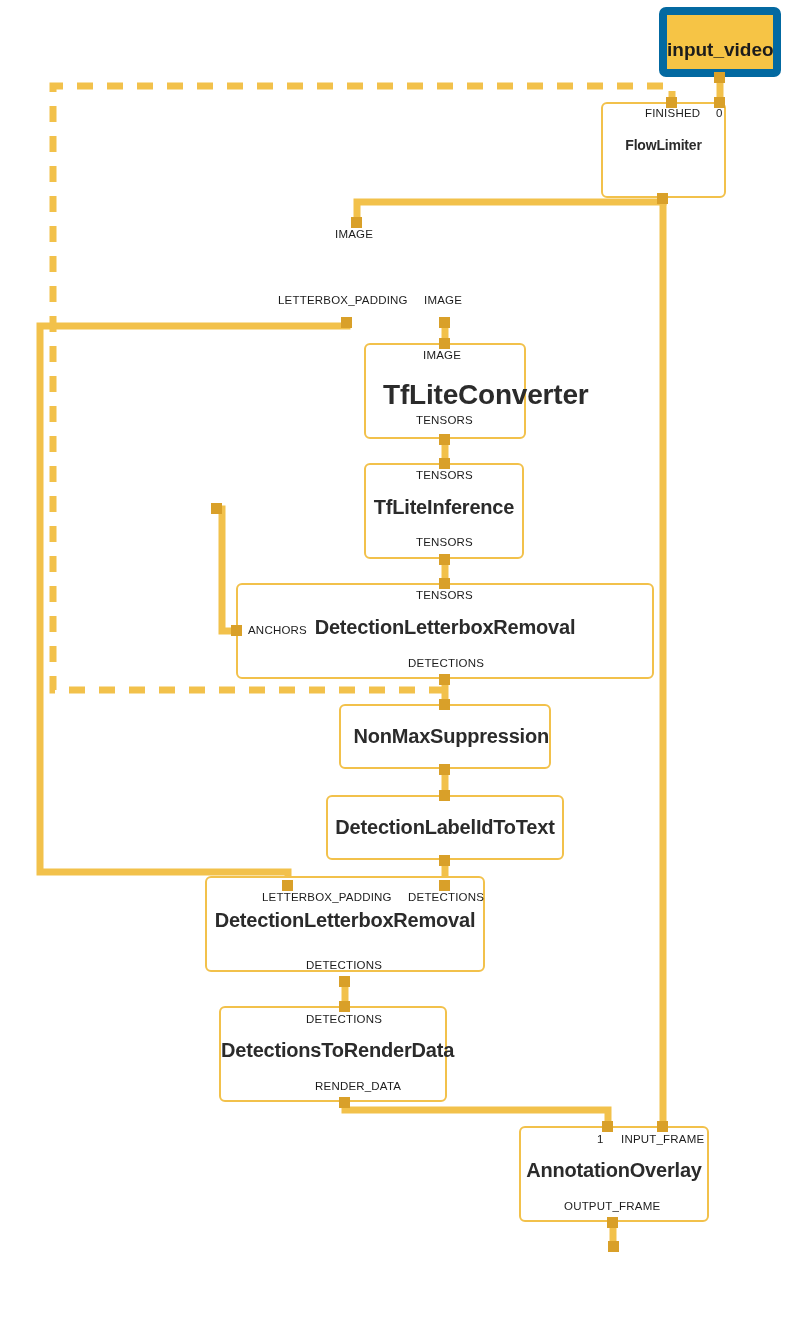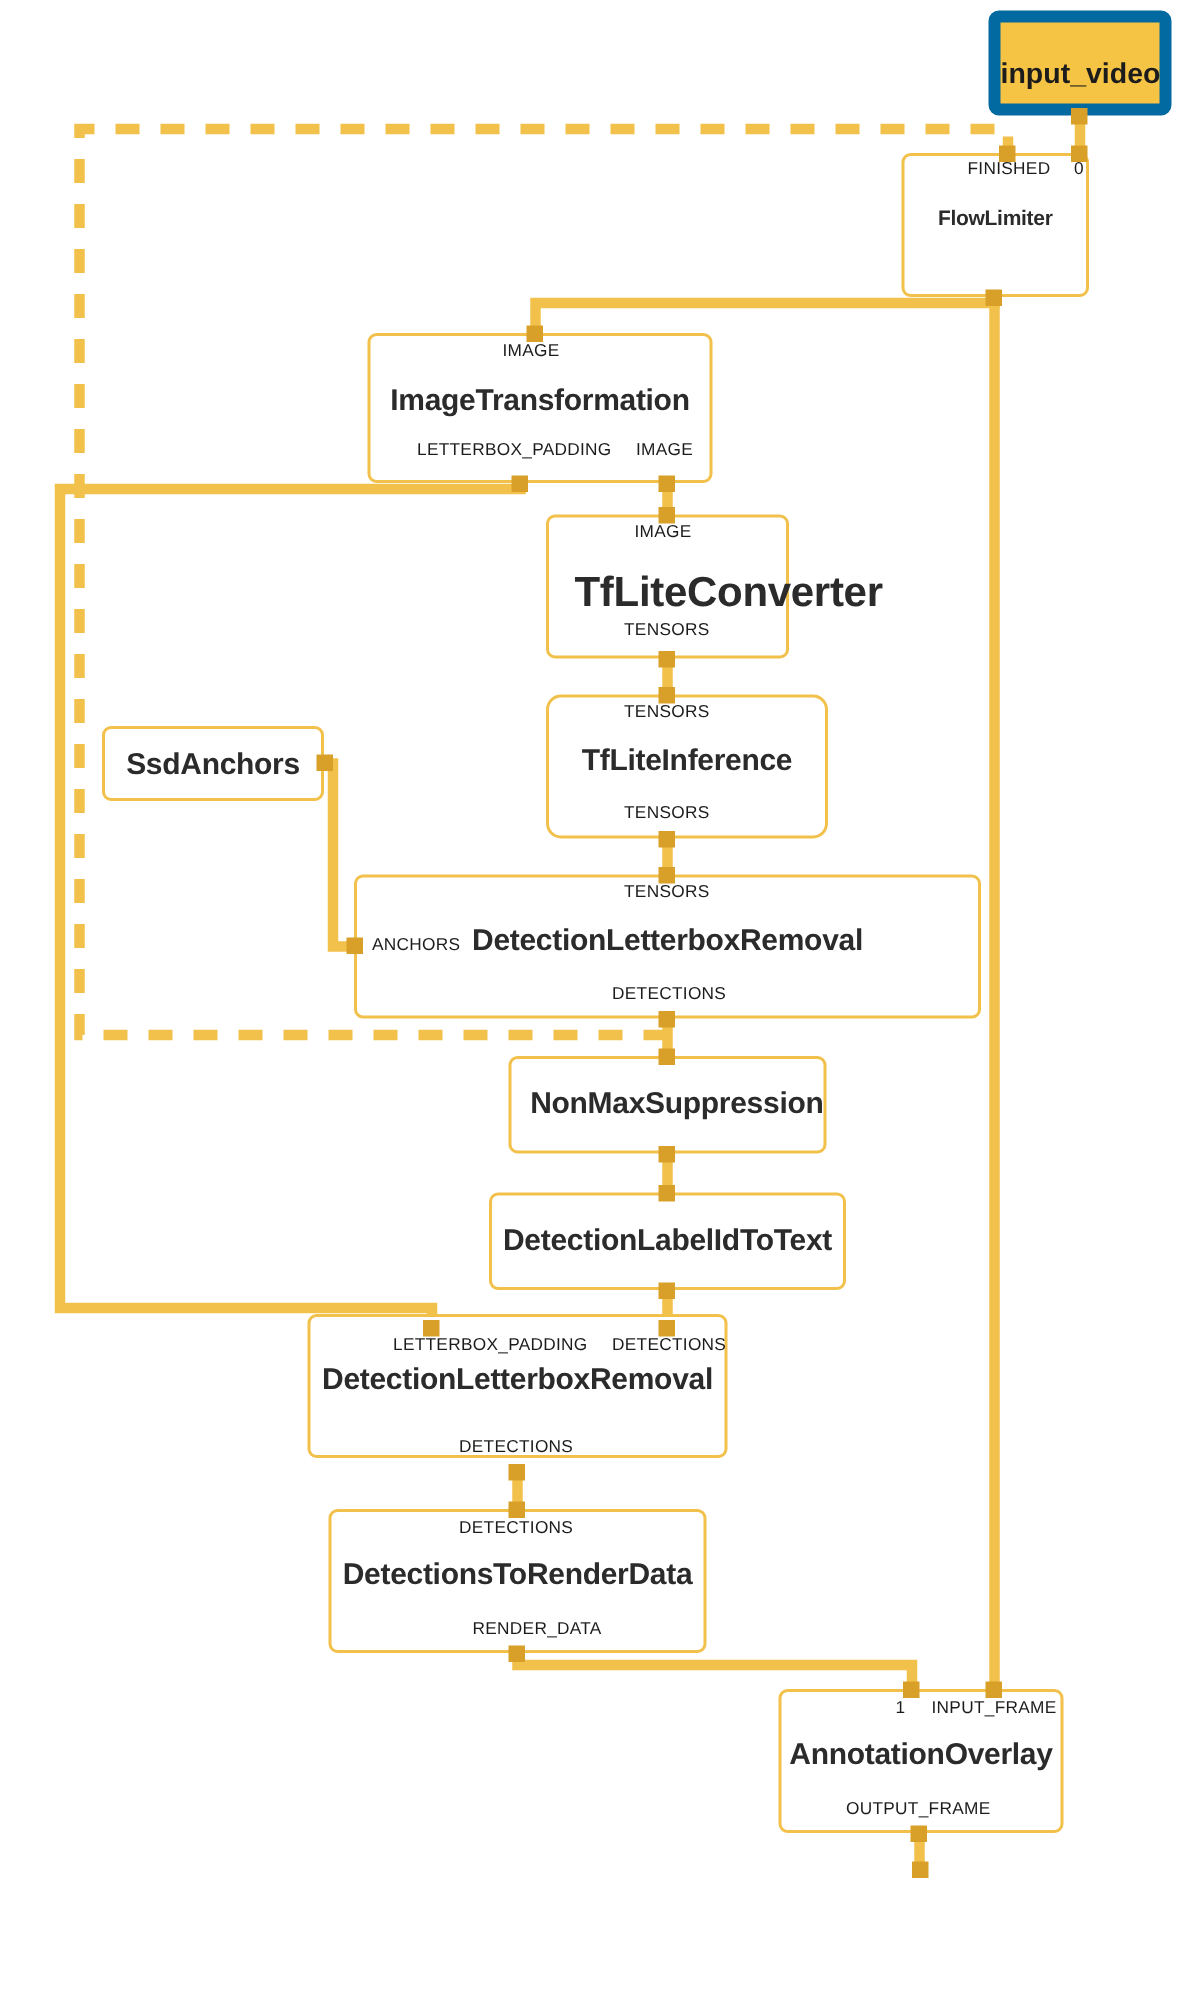--- a/index.html
+++ b/index.html
@@ -69,49 +69,43 @@
 
   <div class="node" style="left:601px;top:102px;width:125px;height:96px;">
     <div class="title" style="top:33px;font-size:14px;">FlowLimiter</div>
   </div>
   <div class="port-label" style="left:645px;top:107px;">FINISHED</div>
   <div class="port-label" style="left:716px;top:107px;">0</div>
   <div class="pad" style="left:666px;top:97px;"></div>
   <div class="pad" style="left:714px;top:97px;"></div>
   <div class="pad" style="left:657px;top:193px;"></div>
 
-  <div class="node" style="left:245px;top:222px;width:230px;height:100px;">
-    <div class="title" style="top:32px;font-size:20px;">ImageTransformation</div>
-  </div>
   <div class="port-label" style="left:335px;top:228px;">IMAGE</div>
   <div class="port-label" style="left:278px;top:294px;">LETTERBOX_PADDING</div>
   <div class="port-label" style="left:424px;top:294px;">IMAGE</div>
   <div class="pad" style="left:351px;top:217px;"></div>
   <div class="pad" style="left:341px;top:317px;"></div>
   <div class="pad" style="left:439px;top:317px;"></div>
 
   <div class="node" style="left:364px;top:343px;width:162px;height:96px;">
     <div class="title" style="top:34px;font-size:28px;padding-left:17px;">TfLiteConverter</div>
   </div>
   <div class="port-label" style="left:423px;top:349px;">IMAGE</div>
   <div class="port-label" style="left:416px;top:414px;">TENSORS</div>
   <div class="pad" style="left:439px;top:338px;"></div>
   <div class="pad" style="left:439px;top:434px;"></div>
 
-  <div class="node" style="left:364px;top:463px;width:188px;height:96px;border-radius:10px;">
+  <div class="node" style="left:364px;top:463px;width:160px;height:96px;">
     <div class="title" style="top:31px;font-size:20px;">TfLiteInference</div>
   </div>
   <div class="port-label" style="left:416px;top:469px;">TENSORS</div>
   <div class="port-label" style="left:416px;top:536px;">TENSORS</div>
   <div class="pad" style="left:439px;top:458px;"></div>
   <div class="pad" style="left:439px;top:554px;"></div>
 
-  <div class="node" style="left:68px;top:484px;width:148px;height:50px;">
-    <div class="title" style="top:13px;font-size:20px;">SsdAnchors</div>
-  </div>
   <div class="pad" style="left:211px;top:503px;"></div>
 
   <div class="node" style="left:236px;top:583px;width:418px;height:96px;">
     <div class="title" style="top:31px;font-size:20px;">DetectionLetterboxRemoval</div>
   </div>
   <div class="port-label" style="left:416px;top:589px;">TENSORS</div>
   <div class="port-label" style="left:248px;top:624px;">ANCHORS</div>
   <div class="port-label" style="left:408px;top:657px;">DETECTIONS</div>
   <div class="pad" style="left:439px;top:578px;"></div>
   <div class="pad" style="left:231px;top:625px;"></div>
@@ -132,21 +126,21 @@
   <div class="node" style="left:205px;top:876px;width:280px;height:96px;">
     <div class="title" style="top:31px;font-size:20px;">DetectionLetterboxRemoval</div>
   </div>
   <div class="port-label" style="left:262px;top:891px;">LETTERBOX_PADDING</div>
   <div class="port-label" style="left:408px;top:891px;">DETECTIONS</div>
   <div class="port-label" style="left:306px;top:959px;">DETECTIONS</div>
   <div class="pad" style="left:282px;top:880px;"></div>
   <div class="pad" style="left:439px;top:880px;"></div>
   <div class="pad" style="left:339px;top:976px;"></div>
 
-  <div class="node" style="left:219px;top:1006px;width:252px;height:96px;">
+  <div class="node" style="left:219px;top:1006px;width:228px;height:96px;">
     <div class="title" style="top:31px;font-size:20px;">DetectionsToRenderData</div>
   </div>
   <div class="port-label" style="left:306px;top:1013px;">DETECTIONS</div>
   <div class="port-label" style="left:303px;top:1080px;padding-left:12px;">RENDER_DATA</div>
   <div class="pad" style="left:339px;top:1001px;"></div>
   <div class="pad" style="left:339px;top:1097px;"></div>
 
   <div class="node" style="left:519px;top:1126px;width:190px;height:96px;">
     <div class="title" style="top:31px;font-size:20px;">AnnotationOverlay</div>
   </div>

